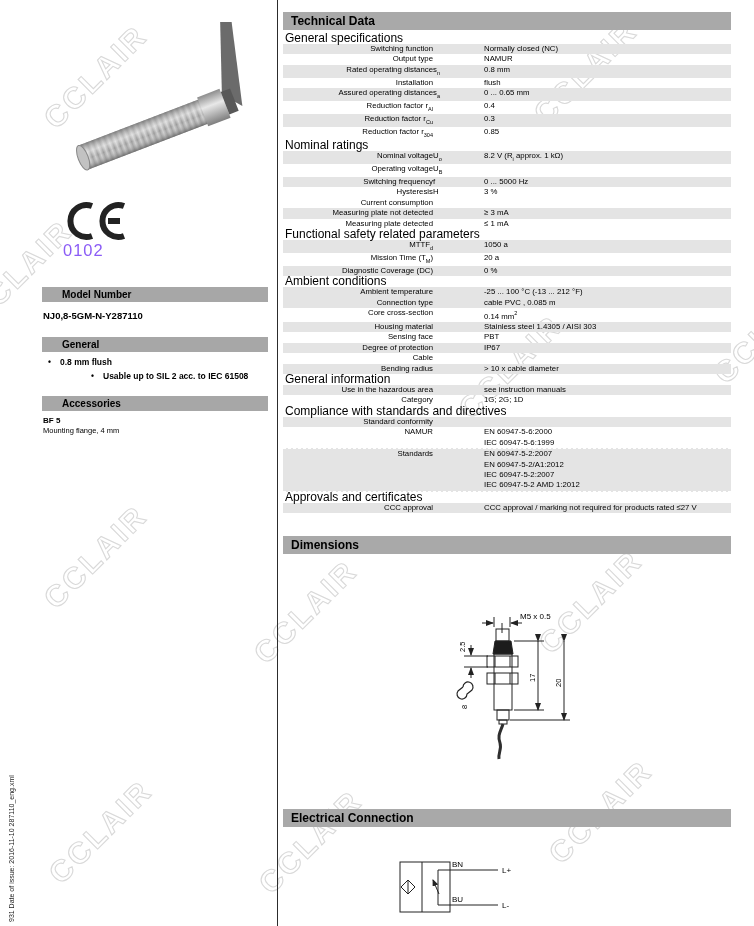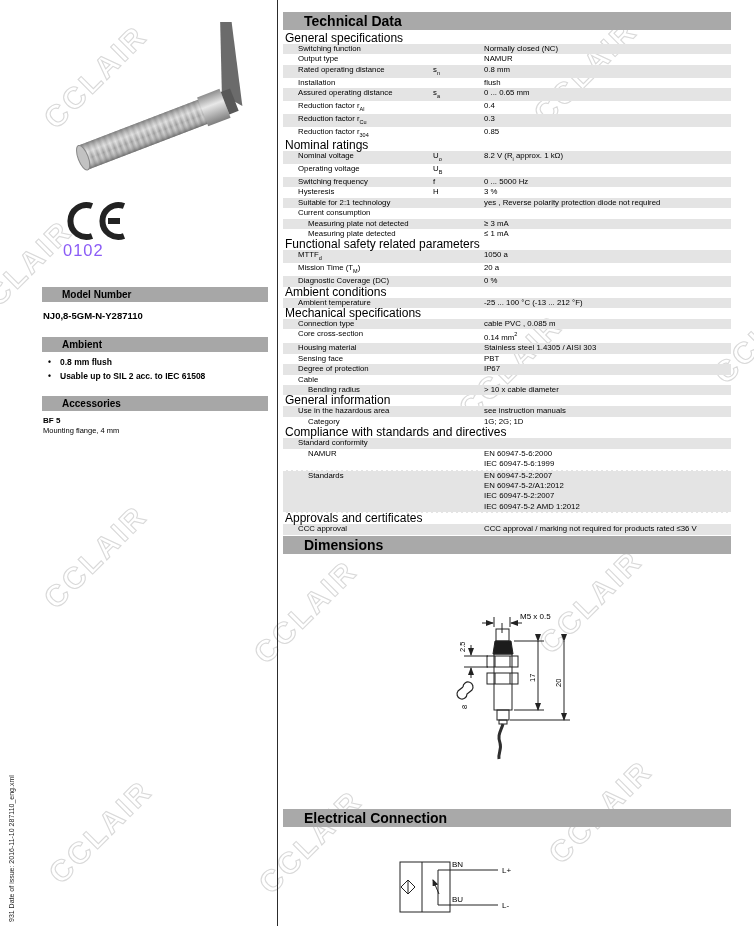--- a/index.html
+++ b/index.html
@@ -19,27 +19,27 @@
   .side-hd{position:absolute;left:42px;width:226px;height:15px;background:#a7a7a7;
            font-weight:bold;font-size:10px;line-height:15px;padding-left:20px;box-sizing:border-box;}
   .model-no{position:absolute;left:43px;top:310px;font-weight:bold;font-size:9.5px;}
   .feat{position:absolute;left:48px;font-weight:bold;font-size:8.5px;}
   .feat .blt{display:inline-block;width:12px;}
   .acc-name{position:absolute;left:43px;top:416px;font-weight:bold;font-size:8px;}
   .acc-desc{position:absolute;left:43px;top:426px;font-size:7.5px;}
   .ce-num{position:absolute;left:63px;top:241px;font-size:16.5px;letter-spacing:1px;color:#8b5cf6;}
   
   .main-bar{position:absolute;left:283px;width:448px;height:18px;background:#a9a9a9;
-            font-weight:bold;font-size:14px;line-height:18px;padding-left:21px;box-sizing:border-box;}
+            font-weight:bold;font-size:12px;line-height:18px;padding-left:8px;box-sizing:border-box;}
   #tech-table{position:absolute;left:283px;top:33px;width:448px;}
   .sec-header{font-weight:normal;font-size:12px;line-height:11px;padding-left:2px;}
   .t-row{display:flex;min-height:10.4px;font-size:7.8px;line-height:10.4px;}
   .t-row.shade{background:#e4e4e4;}
   .t-row.dashed{border-top:1px dashed #fff;border-bottom:1px dashed #fff;}
-  .t-lbl{flex:0 0 150px;box-sizing:border-box;padding-left:15px;}
+  .t-lbl{flex:0 0 150px;box-sizing:border-box;padding-left:15px;text-align:right;}
   .t-lbl.ind2{padding-left:25px;}
   .t-sym{flex:0 0 35px;}
   .t-val{flex:1;padding-left:16px;}
   sub,sup{font-size:5.5px;}
   svg text{font-family:"Liberation Sans","DejaVu Sans",sans-serif;}
 </style>
 </head>
 <body>
 
 <div id="page">
@@ -93,23 +93,23 @@
       <path d="M 30,6 A 16 16 0 1 0 30,36"></path>
       <path d="M 62,6 A 16 16 0 1 0 62,36"></path>
       <path d="M 46,21 L 58,21"></path>
     </g>
   </svg>
   <div class="ce-num">0102</div>
 
   <div class="side-hd" style="top:287px;">Model Number</div>
   <div class="model-no">NJ0,8-5GM-N-Y287110</div>
 
-  <div class="side-hd" style="top:337px;">Ambient</div>
+  <div class="side-hd" style="top:337px;">General</div>
   <div class="feat" style="top:357px;"><span class="blt">•</span><span>0.8 mm flush</span></div>
-  <div class="feat" style="top:371px;"><span class="blt">•</span><span>Usable up to SIL 2 acc. to IEC 61508</span></div>
+  <div class="feat" style="top:371px;margin-left:43px;"><span class="blt">•</span><span>Usable up to SIL 2 acc. to IEC 61508</span></div>
 
   <div class="side-hd" style="top:396px;">Accessories</div>
   <div class="acc-name">BF 5</div>
   <div class="acc-desc">Mounting flange, 4 mm</div>
 
   <div class="main-bar" style="top:12px;">Technical Data</div>
   <div id="tech-table" class="layer" style="left:283px;top:33px;">
       <div class="sec-header">General specifications</div>
       <div class="t-row shade">
         <span class="t-lbl">Switching function</span>
@@ -186,27 +186,20 @@
           <div>0 ... 5000 Hz</div>
         </span>
       </div>
       <div class="t-row">
         <span class="t-lbl">Hysteresis</span>
         <span class="t-sym">H</span>
         <span class="t-val">
           <div>3 %</div>
         </span>
       </div>
-      <div class="t-row shade">
-        <span class="t-lbl">Suitable for 2:1 technology</span>
-        <span class="t-sym"></span>
-        <span class="t-val">
-          <div>yes , Reverse polarity protection diode not required</div>
-        </span>
-      </div>
       <div class="t-row">
         <span class="t-lbl">Current consumption</span>
         <span class="t-sym"></span>
         <span class="t-val"></span>
       </div>
       <div class="t-row shade">
         <span class="t-lbl ind2">Measuring plate not detected</span>
         <span class="t-sym"></span>
         <span class="t-val">
           <div>≥ 3 mA</div>
@@ -242,21 +235,20 @@
         </span>
       </div>
       <div class="sec-header">Ambient conditions</div>
       <div class="t-row shade">
         <span class="t-lbl">Ambient temperature</span>
         <span class="t-sym"></span>
         <span class="t-val">
           <div>-25 ... 100 °C (-13 ... 212 °F)</div>
         </span>
       </div>
-      <div class="sec-header">Mechanical specifications</div>
       <div class="t-row shade">
         <span class="t-lbl">Connection type</span>
         <span class="t-sym"></span>
         <span class="t-val">
           <div>cable PVC , 0.085 m</div>
         </span>
       </div>
       <div class="t-row">
         <span class="t-lbl">Core cross-section</span>
         <span class="t-sym"></span>
@@ -334,21 +326,21 @@
           <div>EN 60947-5-2/A1:2012</div>
           <div>IEC 60947-5-2:2007</div>
           <div>IEC 60947-5-2 AMD 1:2012</div>
         </span>
       </div>
       <div class="sec-header">Approvals and certificates</div>
       <div class="t-row shade">
         <span class="t-lbl">CCC approval</span>
         <span class="t-sym"></span>
         <span class="t-val">
-          <div>CCC approval / marking not required for products rated ≤36 V</div>
+          <div>CCC approval / marking not required for products rated ≤27 V</div>
         </span>
       </div>
     </div>
 
   <div class="main-bar" style="top:536px;">Dimensions</div>
   <svg class="layer" style="left:452px;top:603px;" width="134" height="165" viewBox="0 0 134 165">
     <defs>
       <marker id="ar" markerWidth="8" markerHeight="6" refX="7" refY="3" orient="auto">
         <path d="M0,0 L8,3 L0,6 Z" fill="#222"></path>
       </marker>

